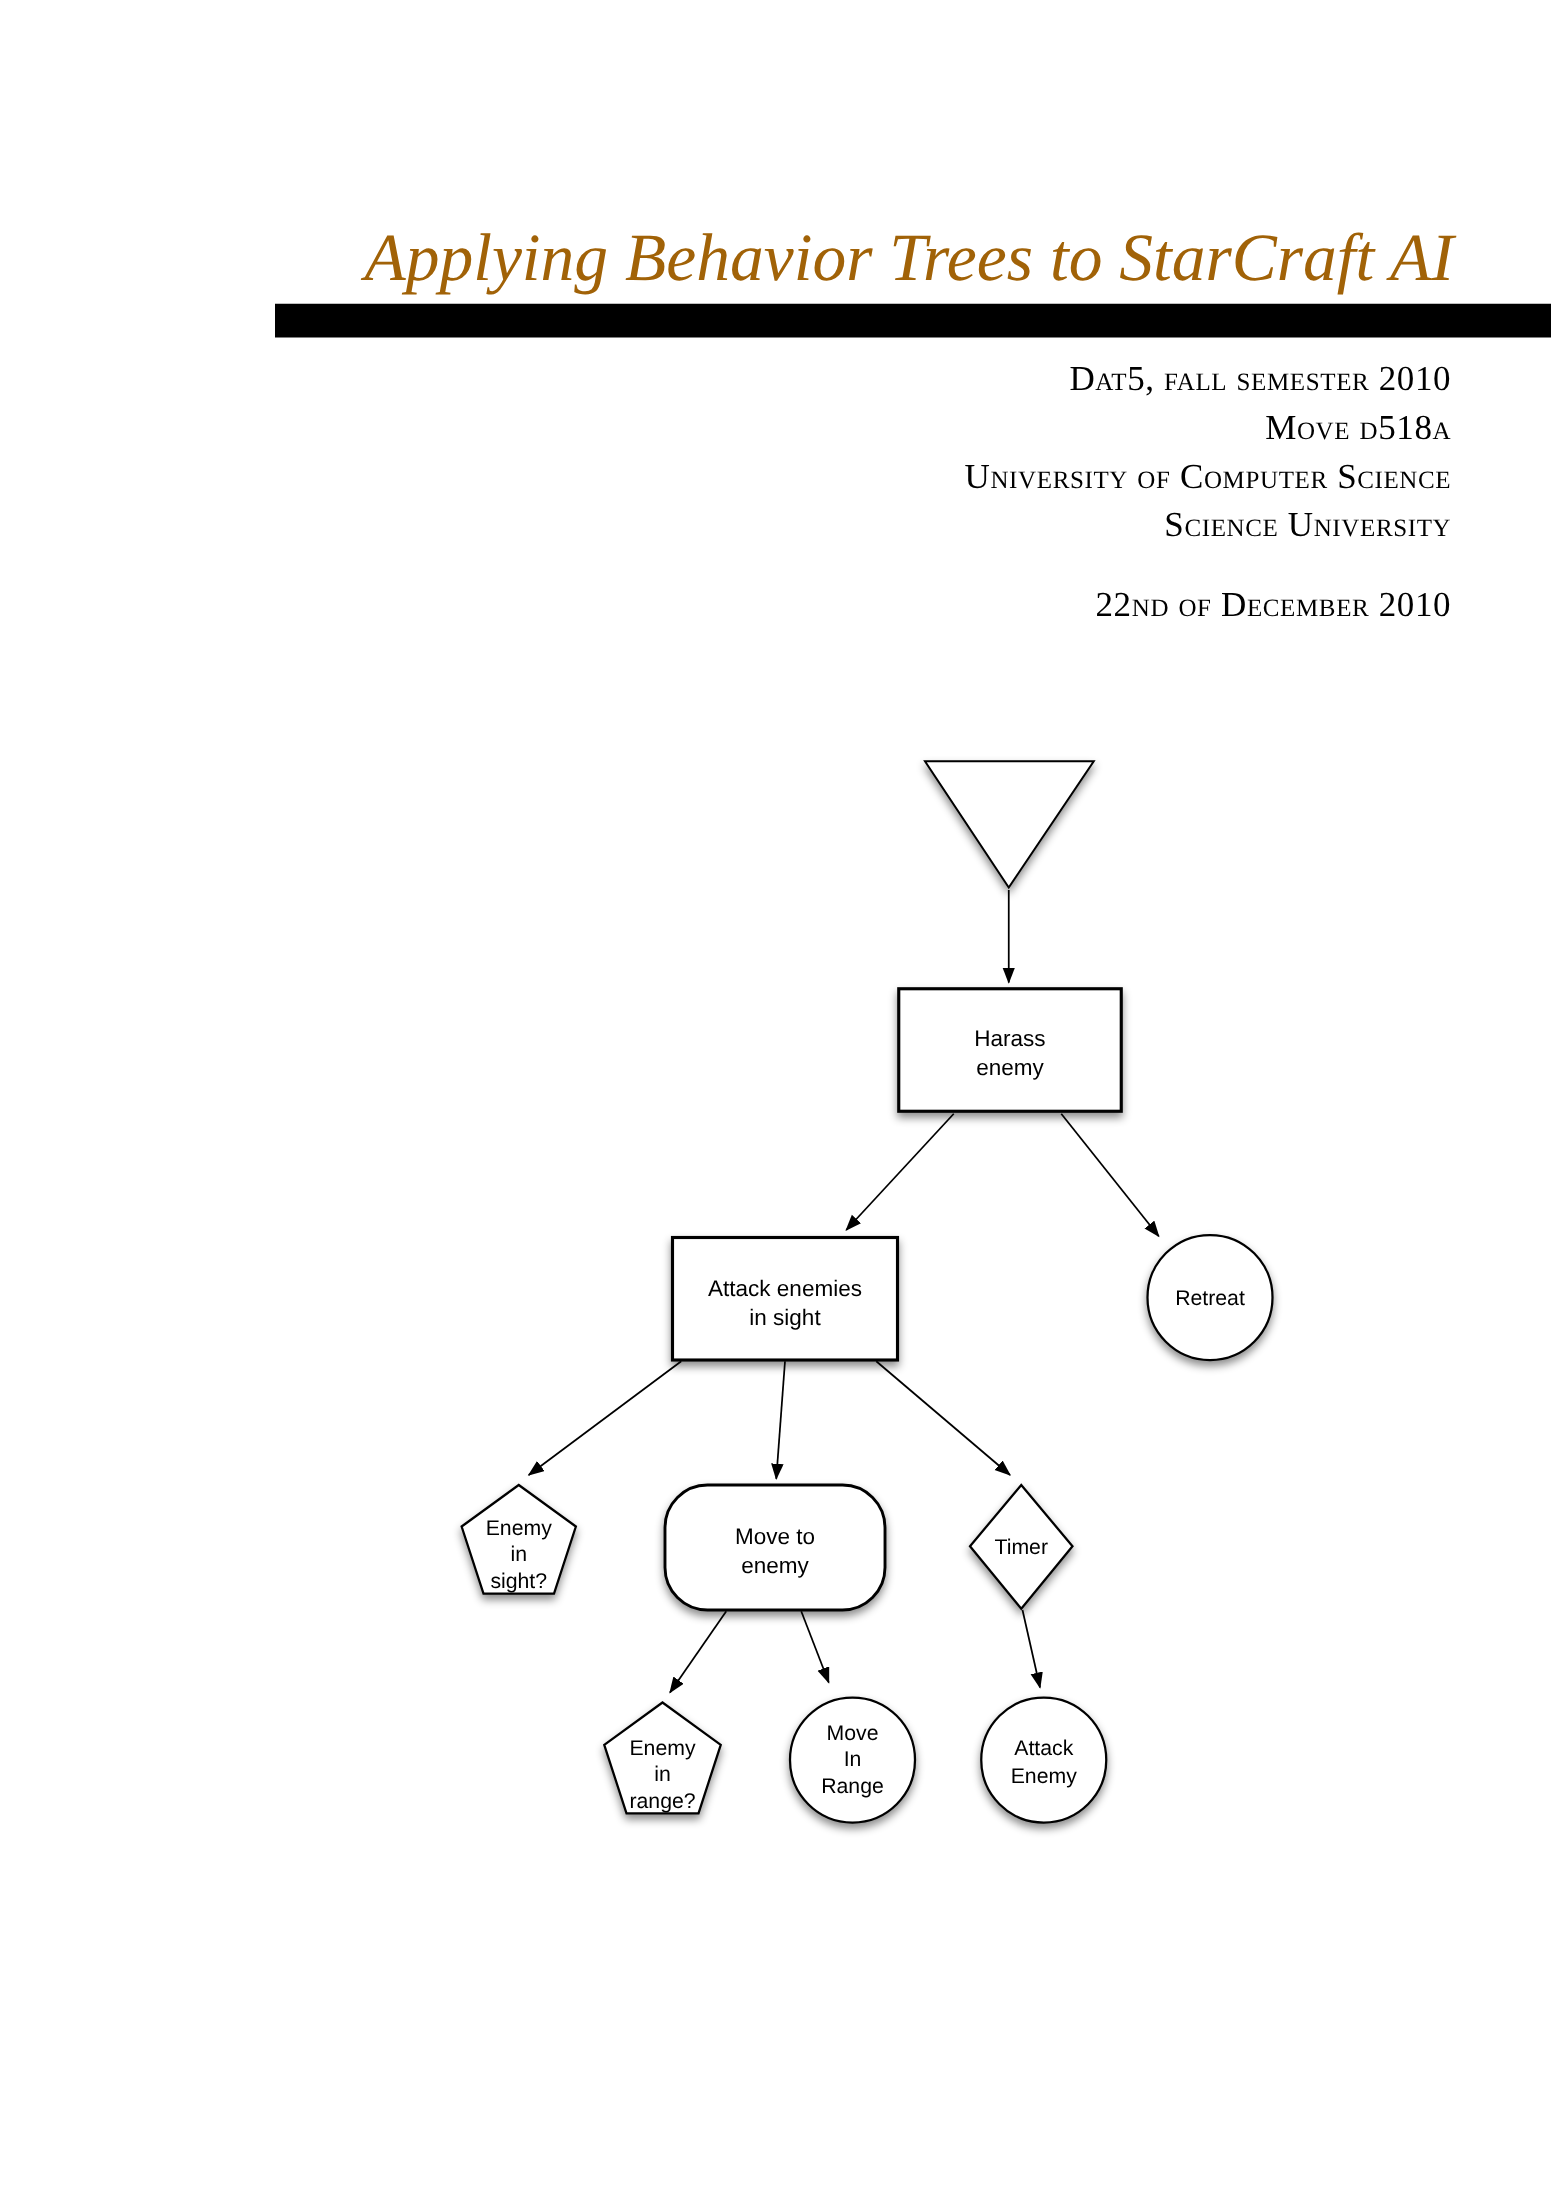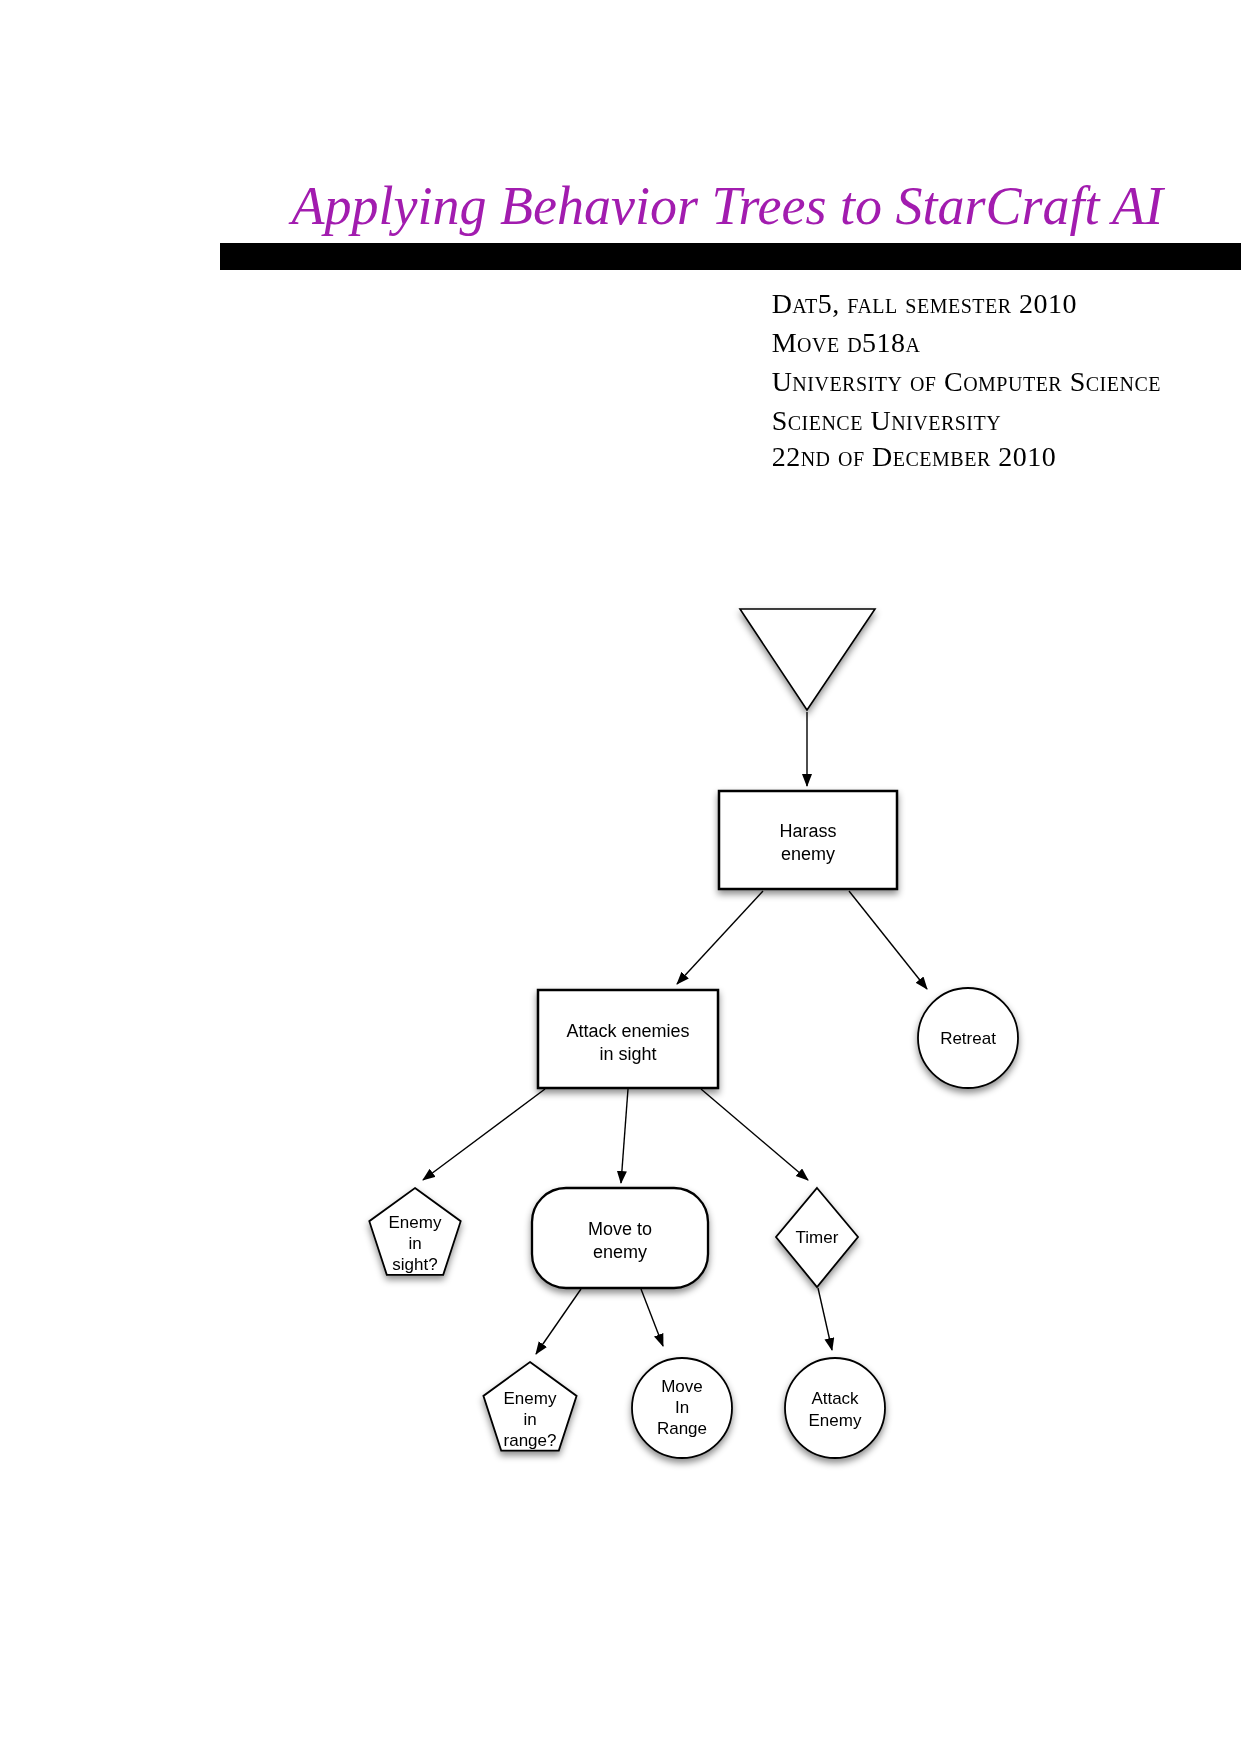--- a/index.html
+++ b/index.html
@@ -4,33 +4,33 @@
 <style>
   html,body { margin:0; padding:0; background:#ffffff; }
   .page {
     position:relative; width:1241px; height:1754px;
     background:#ffffff; overflow:hidden;
     font-family:"Liberation Serif", serif; color:#000;
   }
   .doc-title {
     position:absolute; top:179px; right:78px;
     font-style:italic; font-size:54px; line-height:54px;
-    white-space:nowrap; color:#a21caf;
+    white-space:nowrap; color:#a16207;
   }
   .title-rule {
     position:absolute; left:220px; right:0; top:243px; height:27px;
     background:#000;
   }
   .byline {
     position:absolute; right:80px; top:284px;
-    font-variant:small-caps;
+    text-align:right; font-variant:small-caps;
     font-size:28px; line-height:39px; letter-spacing:0.5px;
     white-space:nowrap;
   }
-  .byline .line:last-child { line-height:33px; }
+  .byline .line:last-child { line-height:33px;margin-top:28px; }
   svg.tree { position:absolute; left:0; top:0; }
   .shape { fill:#ffffff; stroke:#000000; }
   .shadow { filter:url(#ds); }
   .edge { stroke:#000000; stroke-width:1.4; fill:none; }
   .nlabel {
     font-family:"Liberation Sans", sans-serif;
     fill:#000000; text-anchor:middle;
   }
   .sz18 { font-size:18px; }
   .sz17 { font-size:17px; }

